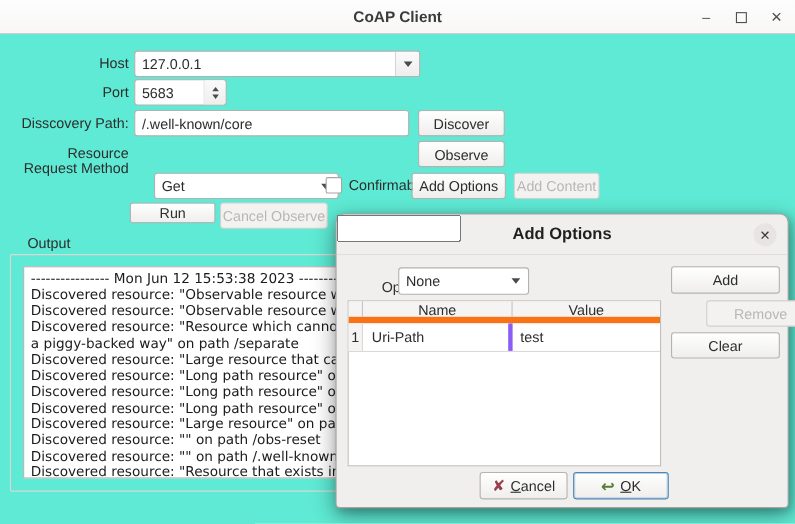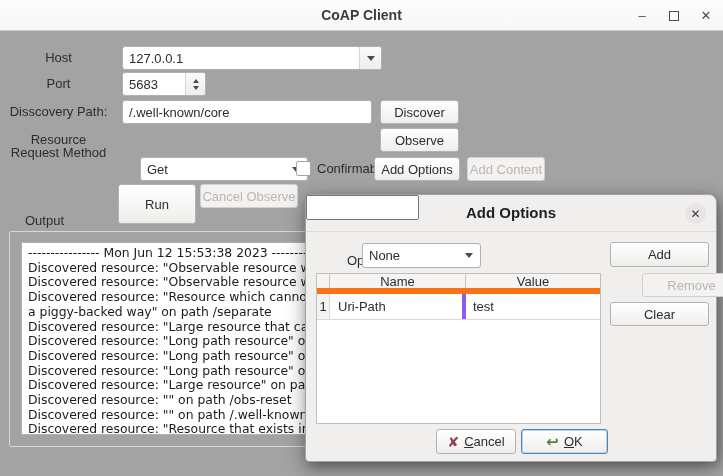--- a/index.html
+++ b/index.html
@@ -1,31 +1,31 @@
 <!DOCTYPE html>
 <html><head>
 <meta charset="utf-8">
 <style>
   * { margin:0; padding:0; box-sizing:border-box; }
   html,body { width:723px; height:476px; }
   body { font-family:"Liberation Sans","DejaVu Sans",sans-serif; font-size:13px; color:#2d2d2d; }
-  .app { position:relative; width:723px; height:476px; background:#a3a3a3; overflow:hidden;text-decoration:underline; }
+  .app { position:relative; width:723px; height:476px; background:#5eead4; overflow:hidden;text-decoration:underline; }
 
   
   .titlebar { position:absolute; left:0; top:0; width:723px; height:31px;
     background:linear-gradient(#fdfdfd,#f8f7f6); border-bottom:1px solid #cfcecd; }
   .titlebar .title { position:absolute; left:0; right:0; top:7px; text-align:center;
     font-weight:bold; font-size:14px; color:#3b3b3b; }
   .win-controls { position:absolute; right:8px; top:0; height:31px; display:flex; align-items:center; gap:14px; }
   .winbtn { width:18px; height:18px; display:flex; align-items:center; justify-content:center;
     color:#4f4f4f; font-size:13px; cursor:default; }
   .maxsq { width:10px; height:10px; border:1.5px solid #4f4f4f; display:inline-block; }
 
   
-  .lbl { position:absolute; left:0; width:117px; text-align:center; color:#2d2d2d; }
+  .lbl { position:absolute; left:0; width:117px; text-align:right; color:#2d2d2d; }
   .field { position:absolute; background:#fff; border:1px solid #b3b1af; border-radius:3px;
     display:flex; align-items:center; }
   .field .txt { padding:0 6px; white-space:nowrap; overflow:hidden; }
   .combo-btn { margin-left:auto; width:22px; height:100%; display:flex; align-items:center;
     justify-content:center; border-left:1px solid #d6d4d2; background:linear-gradient(#fbfafa,#efeeed);
     border-radius:0 2px 2px 0; }
   .arrow-down { width:0; height:0; border-left:4px solid transparent; border-right:4px solid transparent;
     border-top:5px solid #4a4a4a; }
   .spin-btns { margin-left:auto; width:20px; height:100%; border-left:1px solid #d6d4d2;
     background:linear-gradient(#fbfafa,#efeeed); display:flex; flex-direction:column;
@@ -143,21 +143,21 @@
   </div>
   <span class="checkbox" style="left:296px; top:161px;"></span>
   <span class="chk-lbl" style="left:317px; top:161px;">Confirmable</span>
   <div class="btn" style="left:374px; top:157px; width:86px; height:24px;">
     <span>Add Options</span>
   </div>
   <div class="btn disabled" style="left:467px; top:157px; width:78px; height:24px;">
     <span>Add Content</span>
   </div>
 
-  <div class="btn" style="left:118px; top:184px; width:78px; height:40px;">
+  <div class="btn" style="left:118px; top:184px; width:78px; height:19px;">
     <span>Run</span>
   </div>
   <div class="btn disabled" style="left:200px; top:184px; width:98px; height:24px;">
     <span>Cancel Observe</span>
   </div>
 
   <div class="out-label">Output</div>
   <div class="groupbox"></div>
   <div class="output-area">
     <pre>---------------- Mon Jun 12 15:53:38 2023 ----------------

